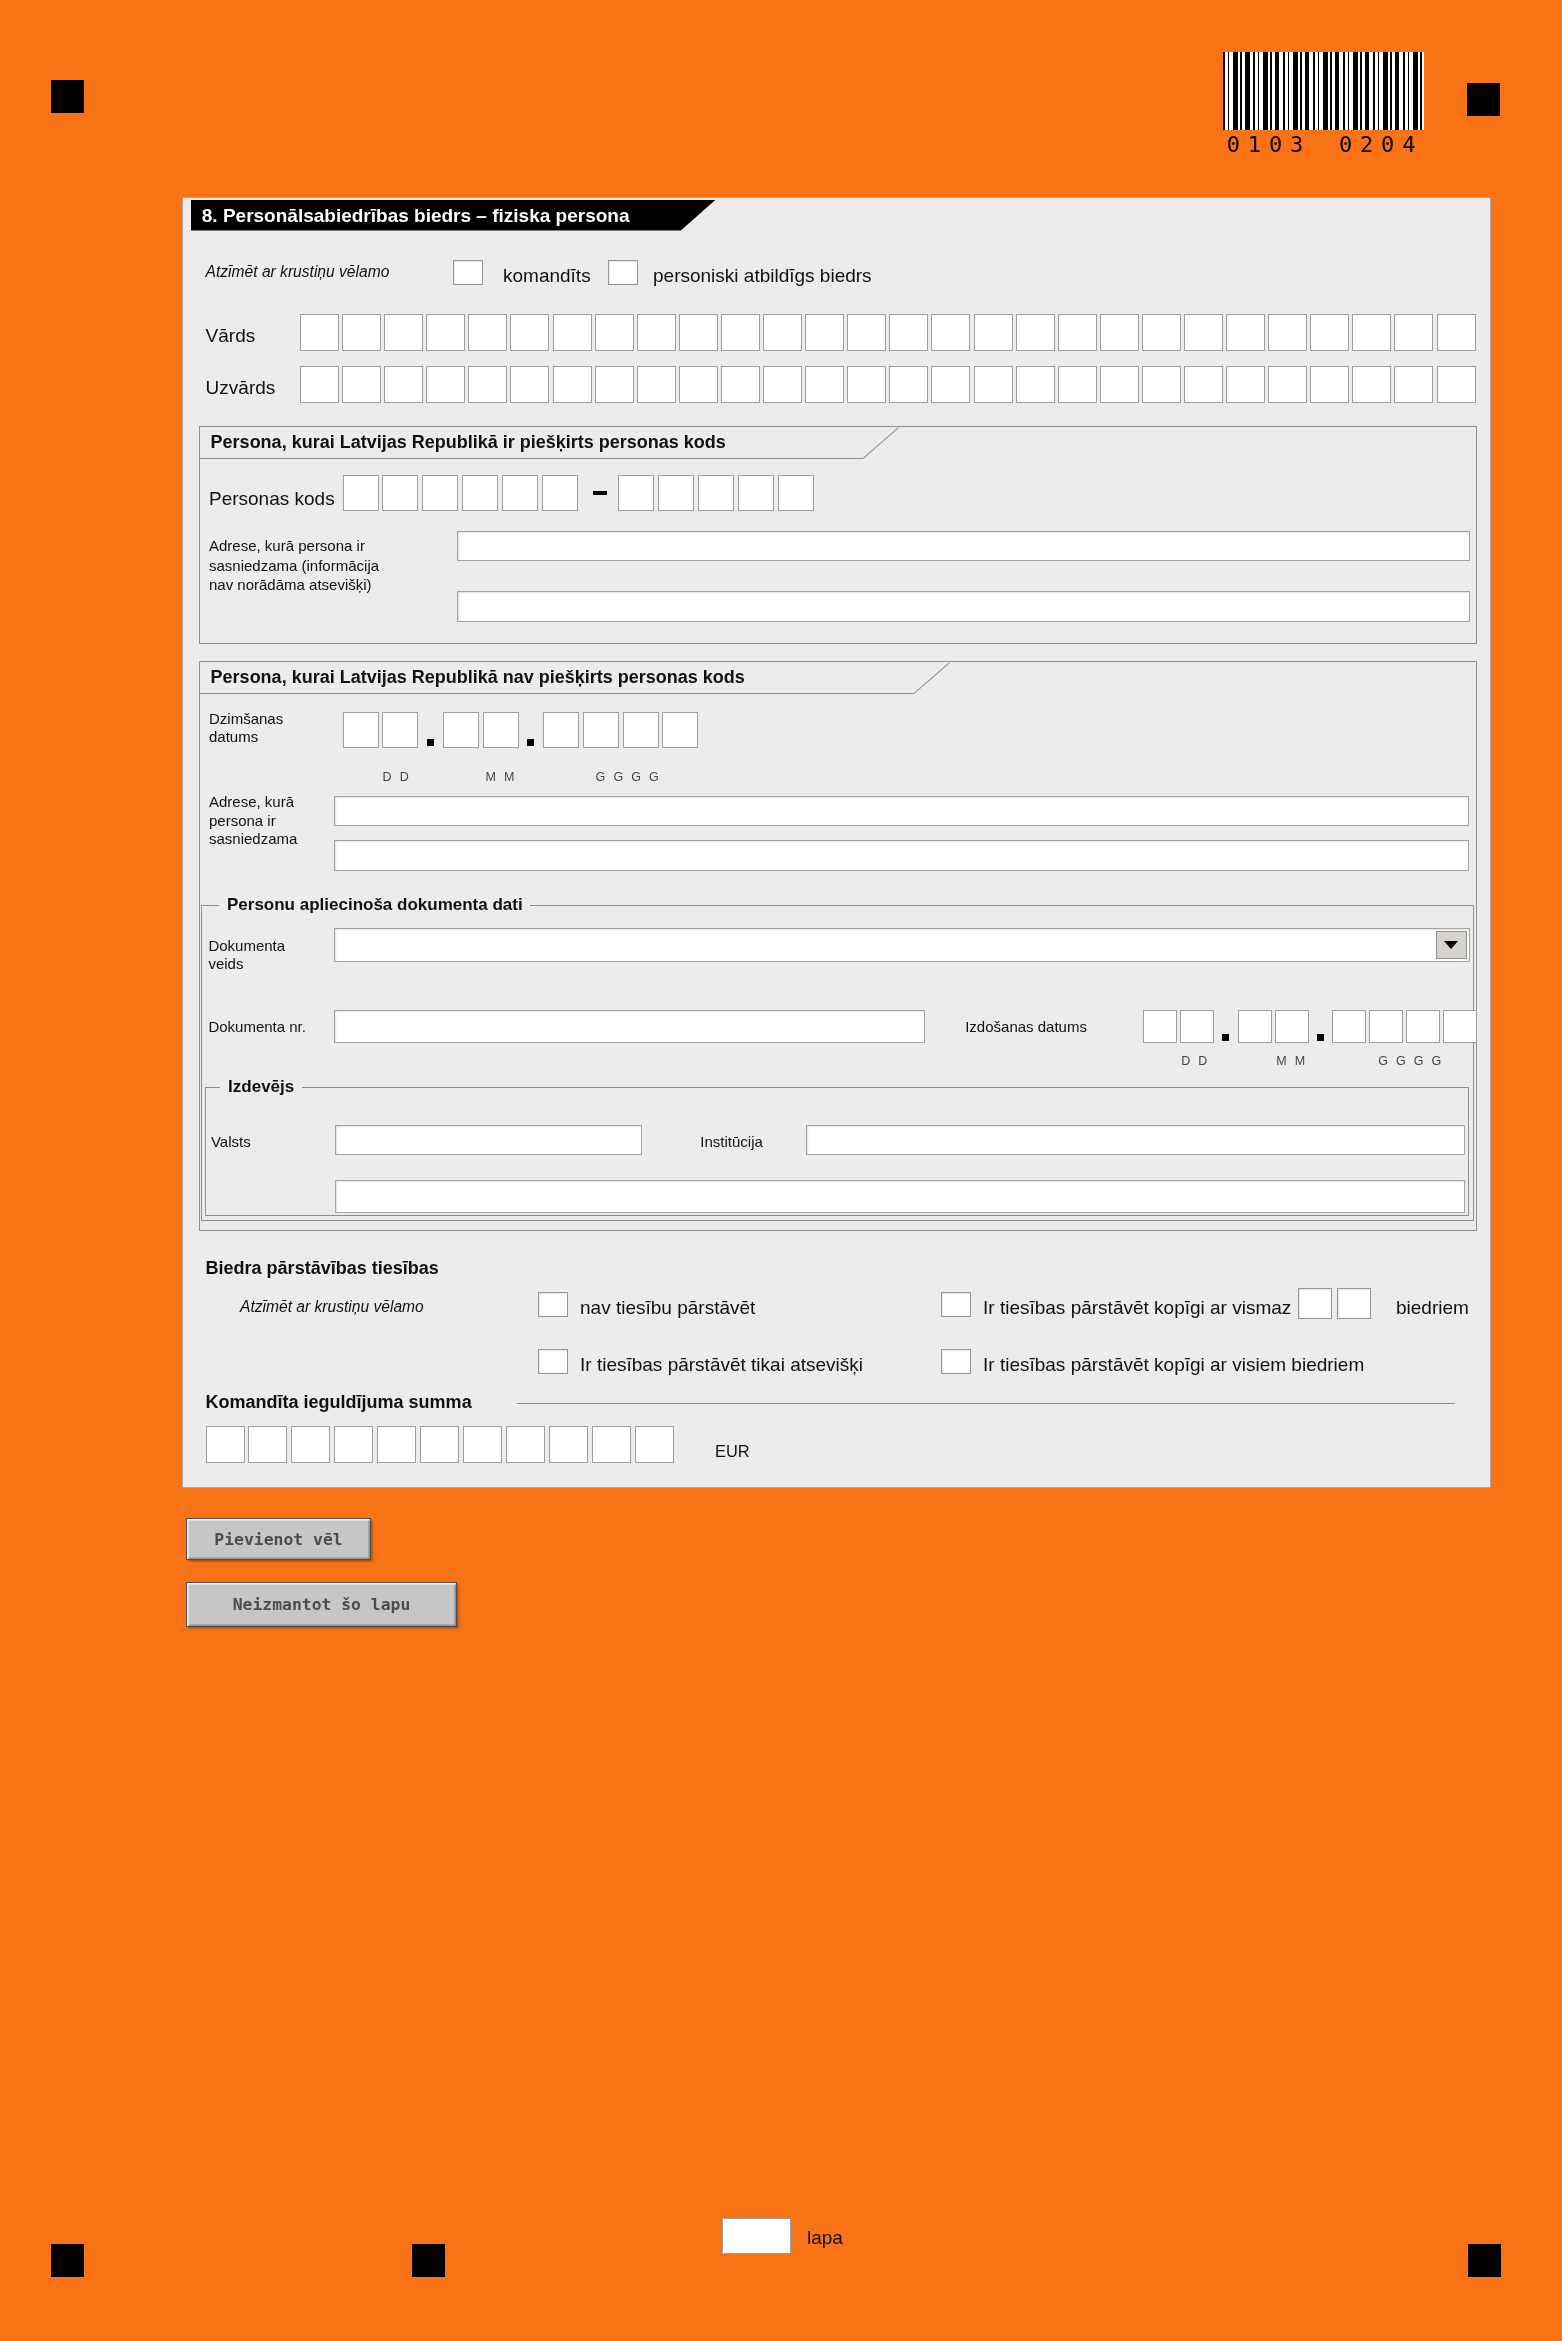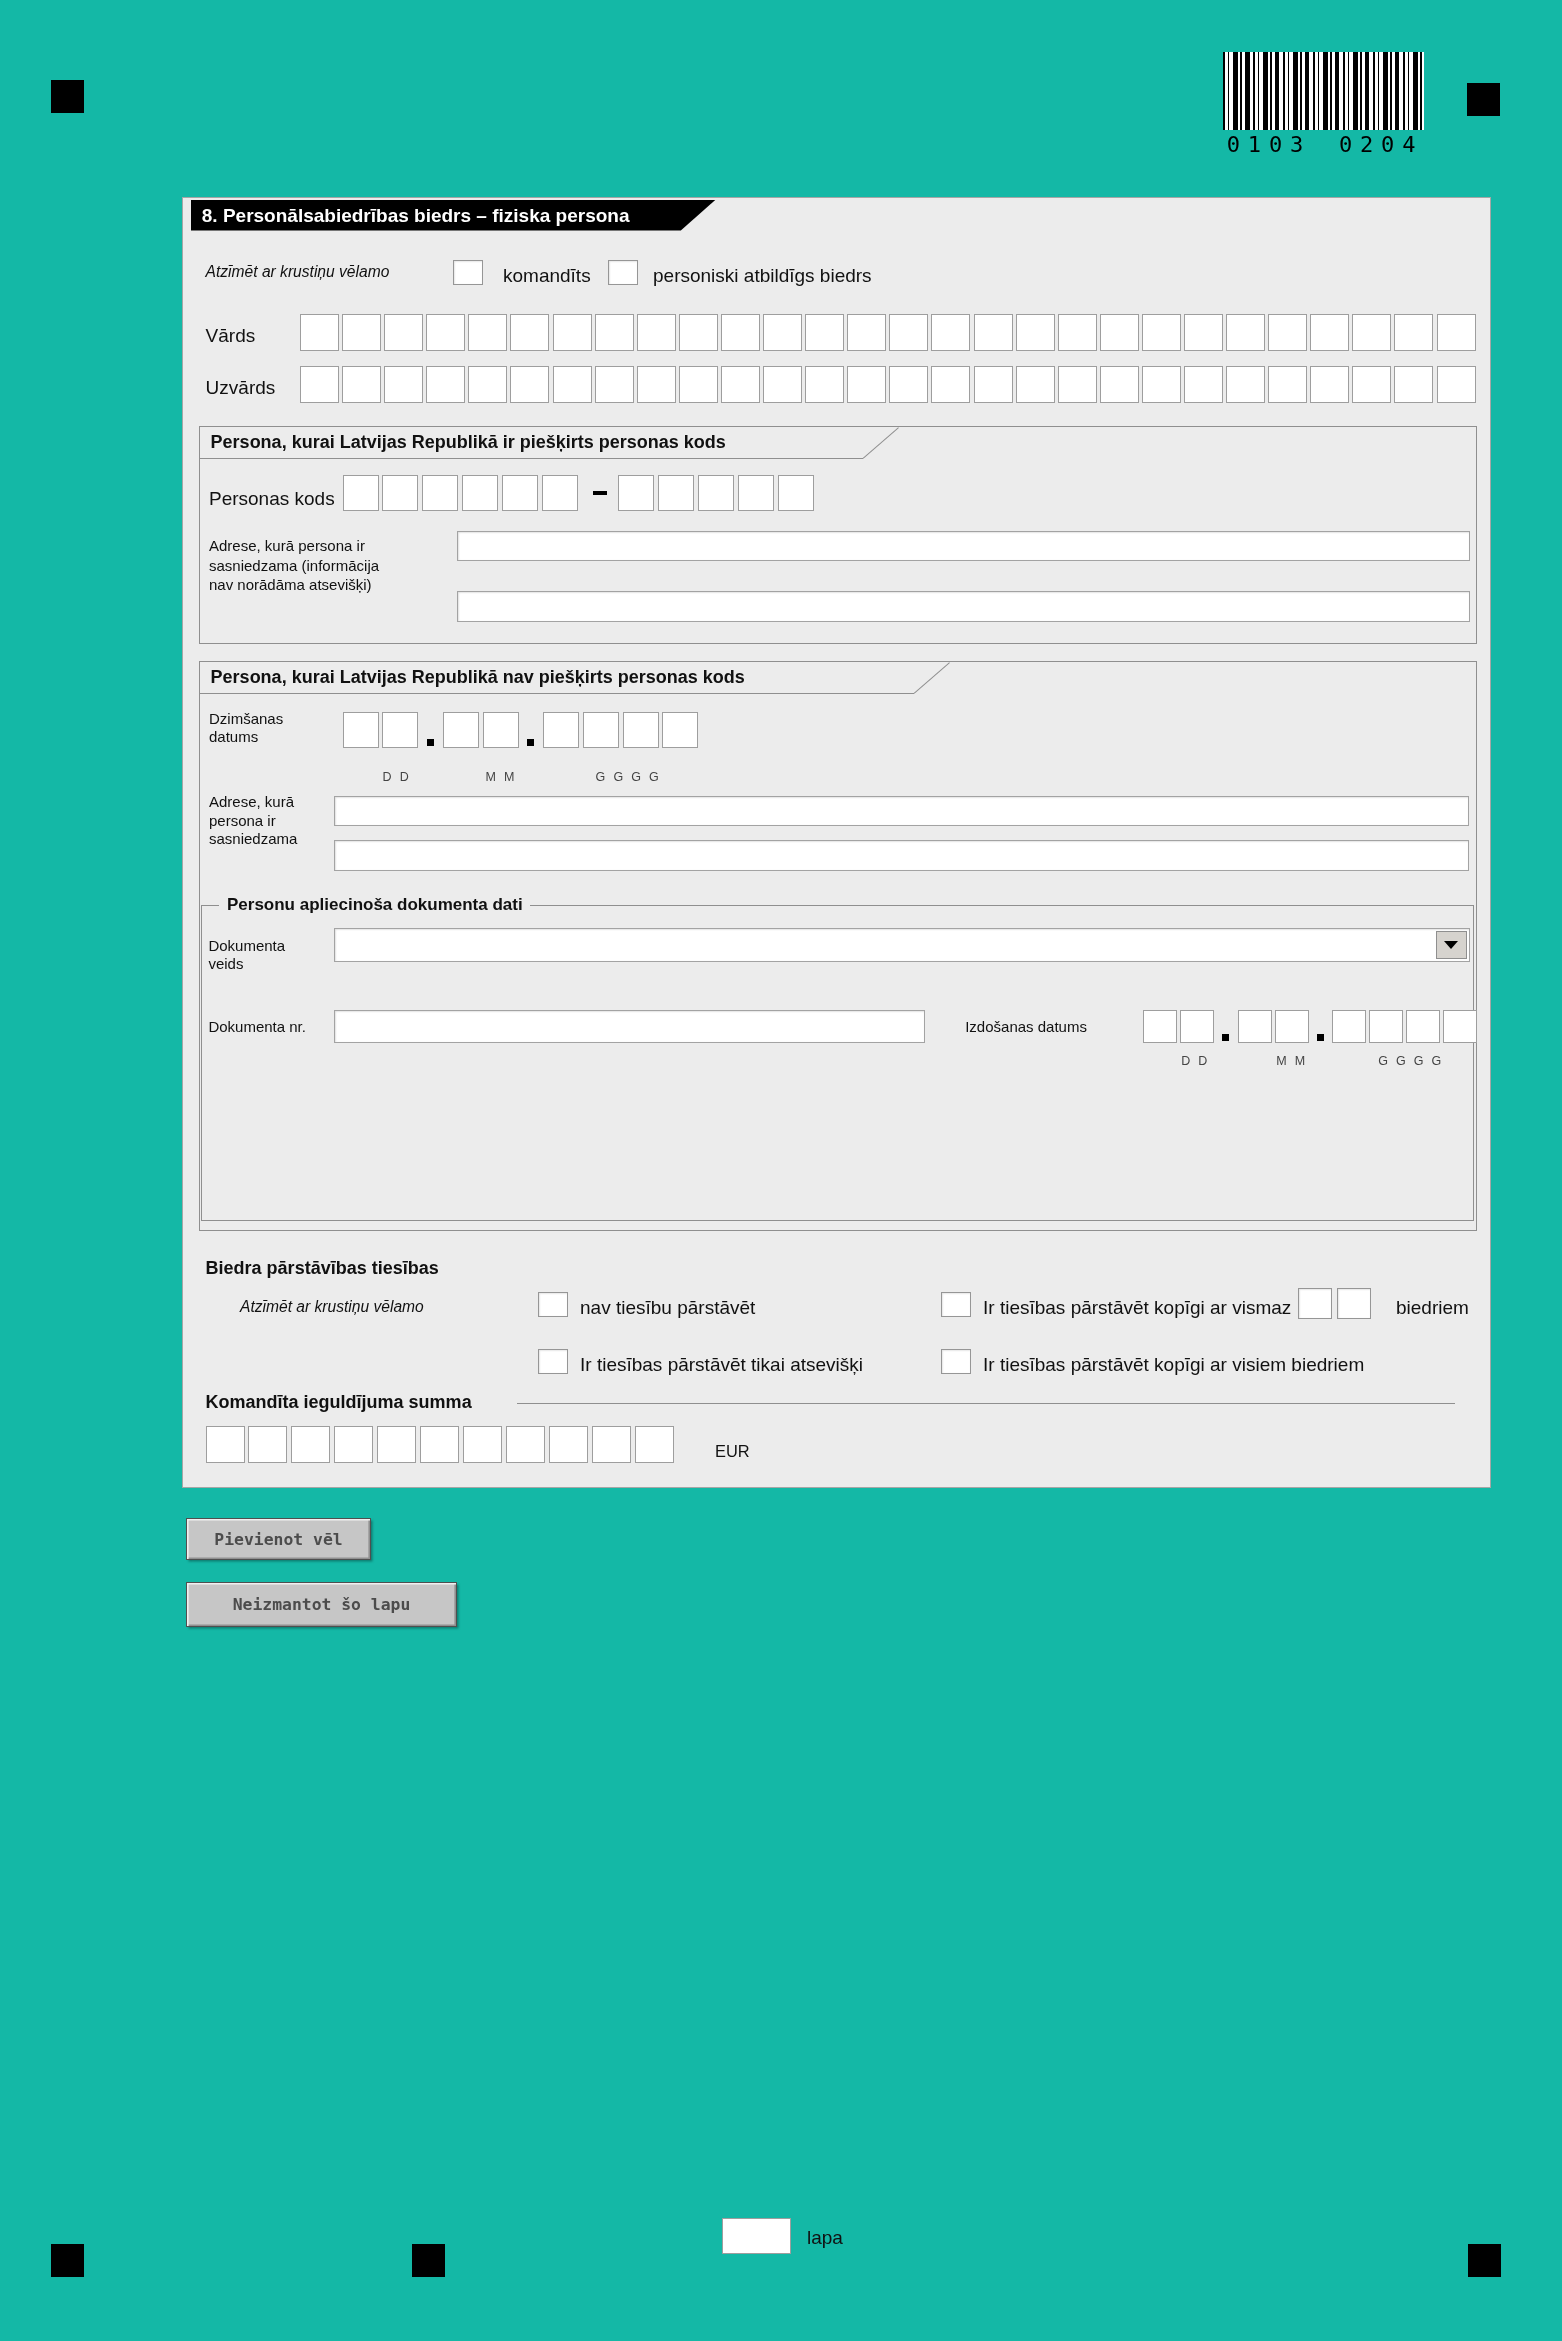--- a/index.html
+++ b/index.html
@@ -1,21 +1,21 @@
 <!DOCTYPE html>
 <html style="font-size:12.5px"><head>
 <meta charset="utf-8">
 <style>
   * { box-sizing: border-box; margin: 0; padding: 0; }
   html,body { background:#fff; }
   .page {
     position: relative;
     width: 1563px;
     height: 2342px;
-    background: #14b8a6;
+    background: #f97316;
     font-family: "Liberation Sans", sans-serif;
     color: #111;
     overflow: hidden;
   }
   .mark { position:absolute; width:33px; height:33px; background:#000; }
 
   
   .barcode-bars {
     position:absolute; left:1223px; top:52px; width:201px; height:78px;
     background: repeating-linear-gradient(90deg,
@@ -297,20 +297,31 @@
               <span class="cbox"></span>
               <span class="cbox"></span>
               <span class="cbox"></span>
               <span class="cbox"></span>
             </span>
         </div>
         <div class="dhint" style="left:952px; top:148px;">D D</div>
         <div class="dhint" style="left:1047px; top:148px;">M M</div>
         <div class="dhint" style="left:1149px; top:148px;">G G G G</div>
 
+        <div class="fset" style="left:3.1px; top:181px; width:1264px; height:129px;">
+          <div class="legend" style="left:14px;">Izdevējs</div>
+
+          <div class="lbl-sm" style="left:4.7px; top:44px;">Valsts</div>
+          <div class="tfield" style="left:129px; top:37px; width:307px; height:30px;"></div>
+
+          <div class="lbl-sm" style="left:494px; top:44px;">Institūcija</div>
+          <div class="tfield" style="left:600px; top:37px; width:659px; height:30px;"></div>
+
+          <div class="tfield" style="left:129px; top:92px; width:1130px; height:33px;"></div>
+        </div>
       </div>
     </div>
 
     <div class="bold-head" style="left:22.6px; top:1060px;">Biedra pārstāvības tiesības</div>
     <div class="hint-italic" style="left:57px; top:1100px;">Atzīmēt ar krustiņu vēlamo</div>
 
     <div class="chk" style="left:355px; top:1094px;"></div>
     <div class="lbl" style="left:397px; top:1099px;">nav tiesību pārstāvēt</div>
 
     <div class="chk" style="left:758px; top:1094px;"></div>

